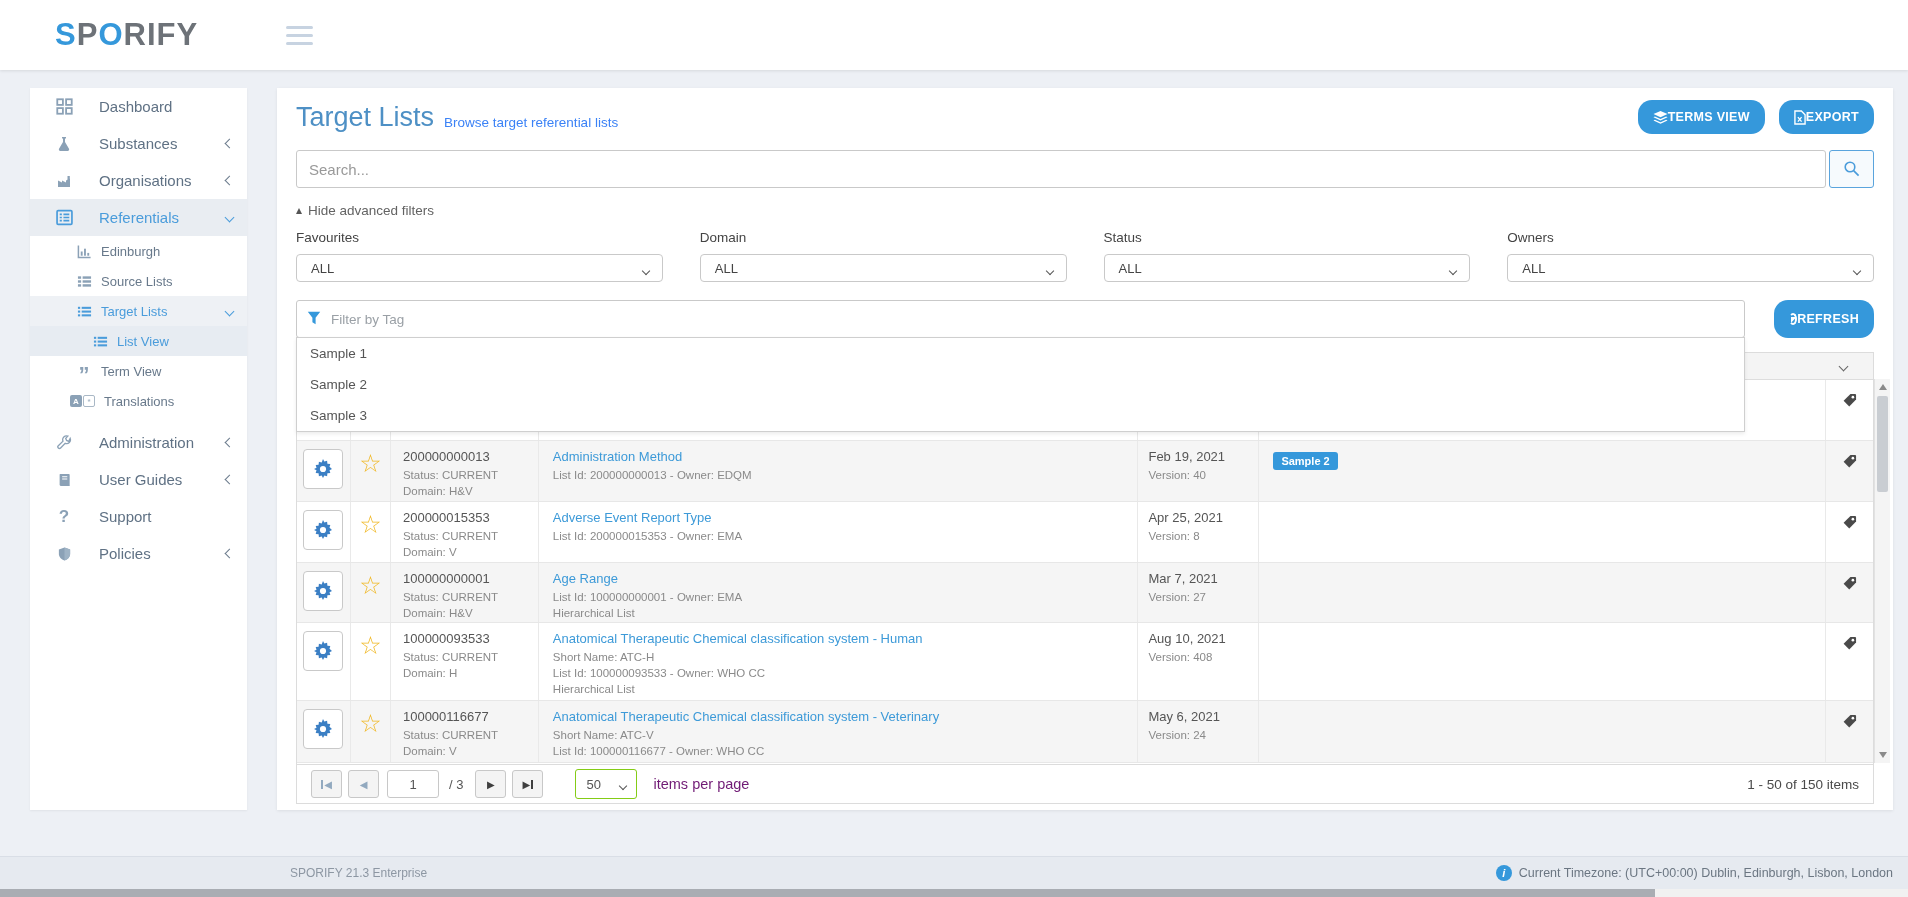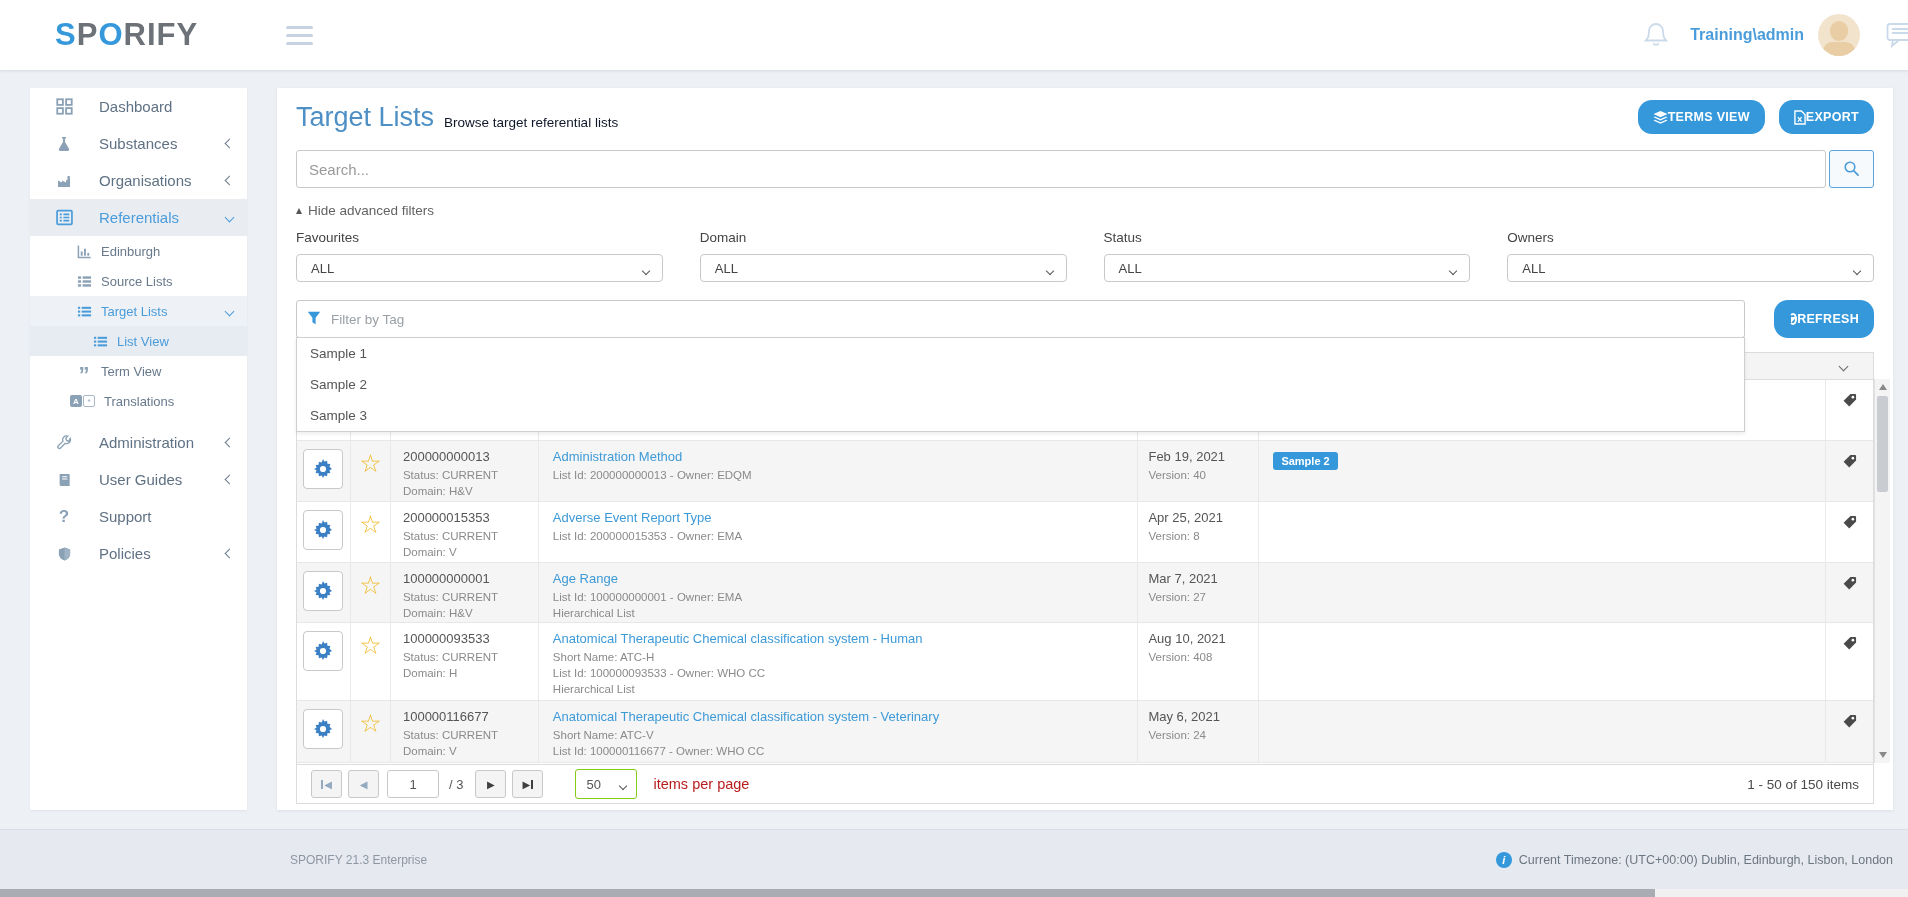--- a/index.html
+++ b/index.html
@@ -43,21 +43,21 @@
   .trans-ico { display:flex; gap:1px; }
   .trans-ico b { width:12px; height:12px; font-size:8px; font-weight:700; display:flex; align-items:center; justify-content:center; }
   .trans-ico .t1 { background:#8ba1b6; color:#fff; border-radius:2px; }
   .trans-ico .t2 { border:1px solid #a9b8c6; color:#a9b8c6; border-radius:2px; }
 
   
   .card { position:absolute; left:277px; top:88px; width:1616px; height:722px; background:#fff;
           box-shadow:0 1px 3px rgba(0,0,0,.08); padding:0 19px; }
   .title-row { height:50px; display:flex; align-items:center; padding-top:8px; }
   .page-title { color:#4e90c5; font-size:27px; font-weight:400; }
-  .page-sub { color:#0f172a; font-size:13.5px; margin-left:10px; margin-top:10px; }
+  .page-sub { color:#3b82f6; font-size:13.5px; margin-left:10px; margin-top:10px; }
   .hdr-btns { margin-left:auto; display:flex; gap:14px; }
   .btn-blue { background:#3598db; color:#fff; border:none; border-radius:14px; height:34px; display:flex;
               align-items:center; gap:0; padding:0 15px; font-size:12.5px; font-weight:700; letter-spacing:.3px; cursor:pointer; }
 
   .search-row { margin-top:12px; display:flex; gap:3px; }
   .search-input { flex:1; height:38px; border:1px solid #c9c9c9; border-radius:3px; padding:0 12px; font-size:15px; color:#444; }
   .search-input::placeholder { color:#999; }
   .search-btn { width:45px; height:38px; background:#f6fafd; border:1px solid #5aa4dd; border-radius:3px;
                 display:flex; align-items:center; justify-content:center; cursor:pointer; }
 
@@ -121,25 +121,25 @@
   .pager { width:1578px; height:39px; border:1px solid #dcdcdc; border-top:none; display:flex; align-items:center; padding:0 14px; gap:6px; }
   .pg-btn { width:31px; height:28px; border:1px solid #c8c8c8; border-radius:3px; background:#f4f4f4;
             display:flex; align-items:center; justify-content:center; gap:1px; cursor:pointer; font-size:10px; }
   .pg-dis { color:#92a9bf; } .pg-en { color:#3f3f3f; }
   .pg-bar { display:inline-block; width:2px; height:9px; background:currentColor; }
   .pg-input { width:52px; height:28px; border:1px solid #c8c8c8; border-radius:3px; text-align:center; font-size:13px; color:#555; margin:0 2px; }
   .pg-of { font-size:13px; color:#555; margin:0 6px 0 2px; }
   .pg-size { width:62px; height:30px; border:1px solid #84cc16; border-radius:3px; display:flex; align-items:center;
              padding:0 10px; font-size:13px; color:#555; position:relative; margin-left:26px; cursor:pointer; }
   .pg-size .selchev { right:10px; }
-  .pg-ipp { font-size:14.5px; color:#b91c1c; margin-left:10px; }
+  .pg-ipp { font-size:14.5px; color:#701a75; margin-left:10px; }
   .pg-range { margin-left:auto; font-size:13.5px; color:#4a4a4a; }
 
   
-  .footer { position:absolute; left:0; bottom:8px; width:1908px; height:60px; background:#e6eaf0; border-top:1px solid #d9dee6;
+  .footer { position:absolute; left:0; bottom:8px; width:1908px; height:33px; background:#e6eaf0; border-top:1px solid #d9dee6;
             display:flex; align-items:center; padding:0 15px 0 290px; }
   .foot-left { font-size:12px; color:#8d97a3; }
   .foot-right { margin-left:auto; display:flex; align-items:center; gap:7px; font-size:12.5px; color:#6b7682; }
   .info-ico { width:16px; height:16px; border-radius:50%; background:#3598db; color:#fff; font-size:11px; font-weight:700;
               display:flex; align-items:center; justify-content:center; font-style:italic; }
 
   .hscroll { position:absolute; left:0; bottom:0; width:1908px; height:8px; background:#f1f1f1; }
   .hthumb { position:absolute; left:0; top:0; width:1655px; height:8px; background:#a9adb3; cursor:grab; }
 
   svg { display:block; }
@@ -147,37 +147,20 @@
 </head>
 <body>
 
 <div class="topbar">
   <div class="logo"><span class="lb">S</span><span class="lg">P</span><span class="lb">O</span><span class="lg">RIFY</span></div>
   <div class="burger">
       <div></div>
       <div></div>
       <div></div>
     </div>
-  <div class="top-right">
-    <span class="bell">
-      <svg viewBox="0 0 24 26" width="24" height="26">
-          <path d="M12 2a7 7 0 0 0-7 7c0 6-1.5 8-3 9.5h20C20.5 17 19 15 19 9a7 7 0 0 0-7-7z" fill="none" stroke="#cbdaea" stroke-width="1.8"></path>
-          <path d="M9.5 21a2.6 2.6 0 0 0 5 0" fill="none" stroke="#cbdaea" stroke-width="1.8"></path>
-        </svg>
-    </span>
-    <span class="username">Training\admin</span>
-    <span class="avatar"></span>
-    <span class="chat">
-      <svg viewBox="0 0 30 26" width="30" height="26">
-          <rect x="1.5" y="2" width="27" height="16" rx="2.5" fill="none" stroke="#cbdaea" stroke-width="1.8"></rect>
-          <path d="M6 7h18M6 11h18" stroke="#cbdaea" stroke-width="1.8"></path>
-          <path d="M7 18l-1 6 7-6" fill="none" stroke="#cbdaea" stroke-width="1.8"></path>
-        </svg>
-    </span>
-  </div>
 </div>
 
 <div class="sidebar">
   <div class="side-item">
     <span class="sicon">
         <svg viewBox="0 0 16 16" width="17" height="17">
           <g fill="none" stroke="#8ba1b6" stroke-width="1.7">
             <rect x="1.2" y="1.2" width="5.3" height="5.3"></rect>
             <rect x="9.5" y="1.2" width="5.3" height="5.3"></rect>
             <rect x="1.2" y="9.5" width="5.3" height="5.3"></rect>

